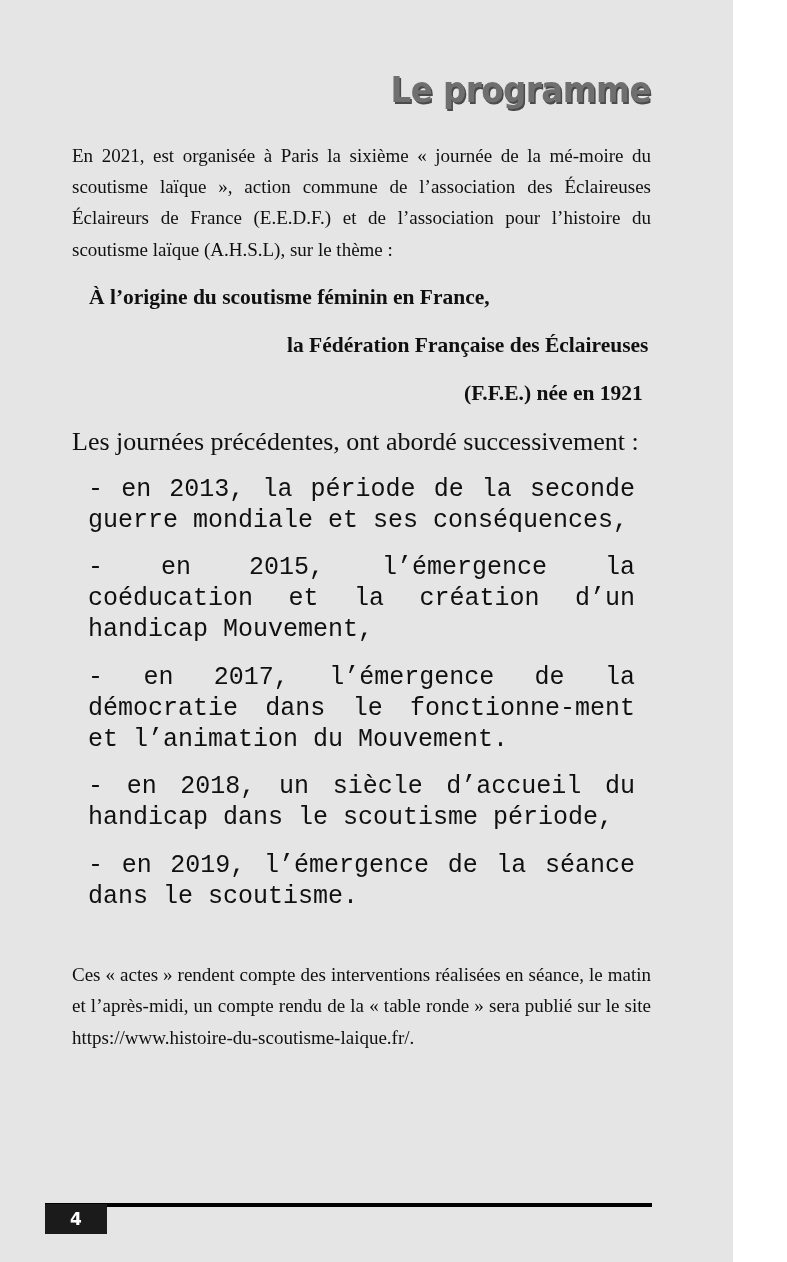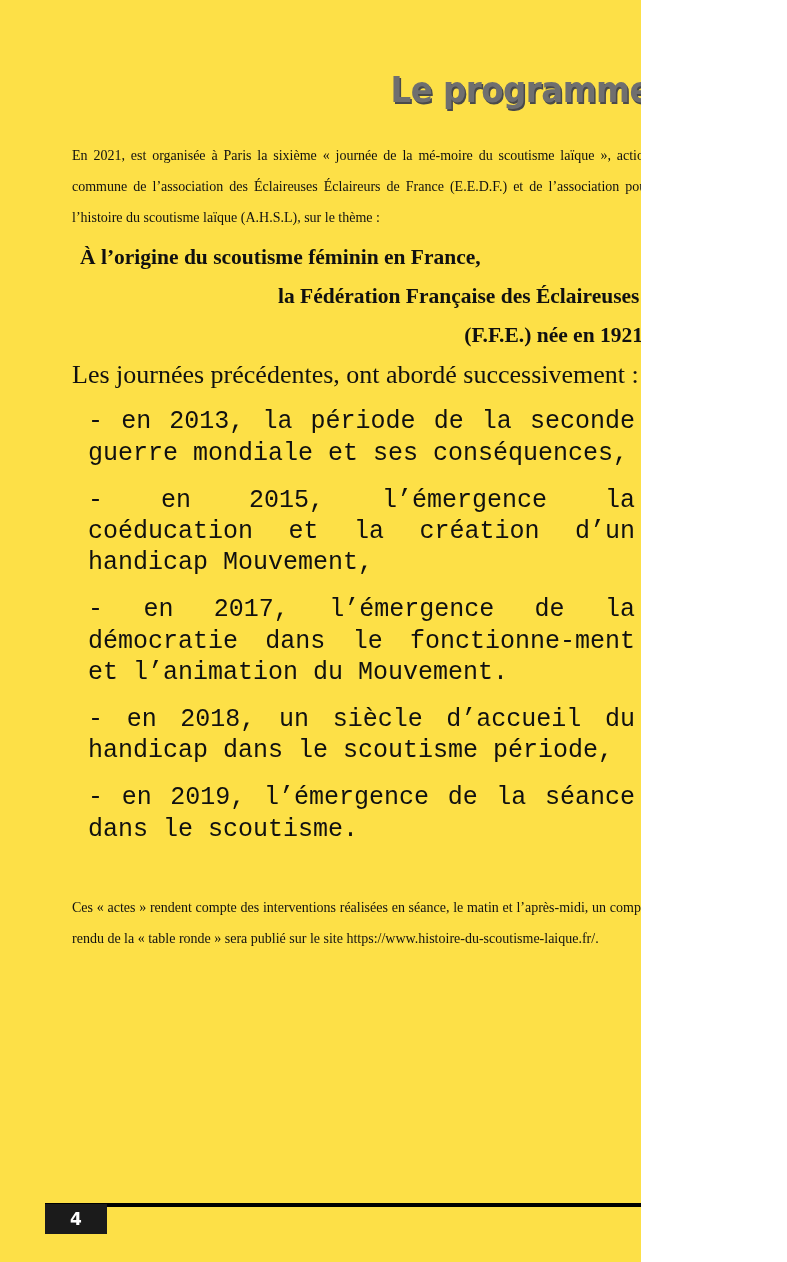--- a/index.html
+++ b/index.html
@@ -4,23 +4,23 @@
 <title>Le programme</title>
 <style>
   html, body {
     margin: 0;
     padding: 0;
     background: #ffffff;
   }
 
   .page {
     position: relative;
-    width: 641px;
+    width: 733px;
     height: 1262px;
-    background: #fde047;
+    background: #e5e5e5;
     overflow: hidden;
     font-family: "Liberation Serif", "DejaVu Serif", serif;
     color: #101010;
     box-sizing: border-box;
   }
 
   
   .title-block {
     position: absolute;
     left: 72px;
@@ -47,33 +47,33 @@
   
   .content {
     position: absolute;
     left: 72px;
     top: 140px;
     width: 579px;
   }
 
   .para {
     margin: 0;
-    font-size: 14px;
+    font-size: 19px;
     line-height: 31.2px;
     text-align: justify;
     text-justify: inter-word;
     hyphens: manual;
   }
 
   .para.last-line-left {
     text-align-last: left;
   }
 
   .theme {
-    margin: 8px;
+    margin: 17px;
     font-weight: 700;
     font-size: 21.5px;
     line-height: 31.2px;
     white-space: nowrap;
   }
 
   .theme.line-1 { text-align: left; }
   .theme.line-2 { padding-left: 198px; }
   .theme.line-3 { padding-left: 375px; text-align: right; }
 

